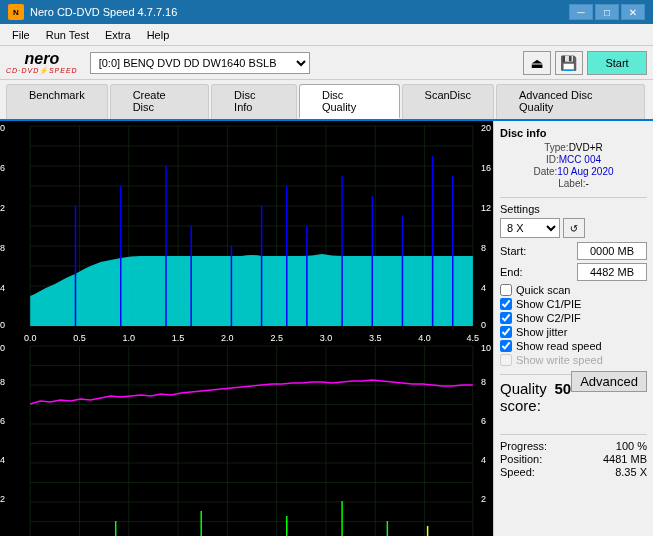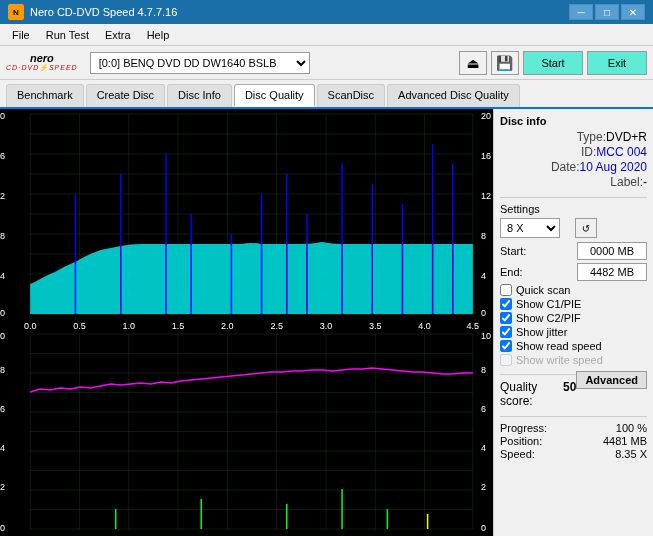--- a/index.html
+++ b/index.html
@@ -20,48 +20,48 @@
     
     .toolbar { background: #f0f0f0; border-bottom: 1px solid #ccc; display: flex; align-items: center; padding: 3px 6px; gap: 4px; height: 34px; }
     .logo-area { display: flex; flex-direction: column; align-items: center; margin-right: 8px; }
     .drive-select { display: flex; align-items: center; gap: 4px; flex: 1; }
     .drive-combo { border: 1px solid #999; background: white; padding: 2px 4px; font-size: 11px; height: 22px; width: 220px; }
     .toolbar-btn { border: 1px solid #999; background: #5eead4; padding: 2px 6px; font-size: 11px; height: 24px; cursor: pointer; min-width: 60px; }
     .toolbar-icon-btn { width: 28px; height: 24px; border: 1px solid #999; background: #f0f0f0; display: flex; align-items: center; justify-content: center; cursor: pointer; font-size: 14px; }
 
     
     .tabs { display: flex; background: #f0f0f0; border-bottom: 2px solid #0078d7; padding: 0 6px; padding-top: 4px; }
-    .tab { padding: 4px 10px; font-size: 11px; cursor: pointer; border: 1px solid #ccc; border-bottom: none; background: #e0e0e0; margin-right: 2px; border-radius: 3px 3px 0 0; }
+    .tab { padding: 4px 22px; font-size: 11px; cursor: pointer; border: 1px solid #ccc; border-bottom: none; background: #e0e0e0; margin-right: 2px; border-radius: 3px 3px 0 0; }
     .tab.active { background: white; border-color: #aaa; border-bottom: 2px solid white; color: #000; font-weight: normal; }
 
     
     .main-content { display: flex; height: calc(536px - 24px - 22px - 34px - 28px); }
     
     
     .chart-area { flex: 1; background: #000; position: relative; overflow: hidden; }
     
     
     .info-panel { width: 160px; background: #f0f0f0; border-left: 1px solid #ccc; padding: 6px; overflow-y: auto; }
     .info-section { margin-bottom: 8px; }
     .info-label { font-weight: bold; font-size: 11px; color: #000; margin-bottom: 3px; }
-    .info-row { display: flex; justify-content: flex-end; font-size: 12px; margin-bottom: 1px; }
+    .info-row { display: flex; justify-content: center; font-size: 10px; margin-bottom: 1px; }
     .info-key { color: #444; }
     .info-val { color: #000; font-weight: normal; }
     .info-val.blue { color: #0000cc; }
     .settings-label { font-weight: normal; margin-bottom: 3px; font-size: 11px; }
-    .speed-row { display: flex; align-items: center; gap: 15px; margin-bottom: 4px; }
+    .speed-row { display: flex; align-items: center; gap: 3px; margin-bottom: 4px; }
     .speed-select { border: 1px solid #999; background: white; font-size: 11px; height: 20px; padding: 0 2px; width: 60px; }
     .refresh-btn { width: 22px; height: 20px; border: 1px solid #999; background: #f0f0f0; font-size: 10px; cursor: pointer; display: flex; align-items: center; justify-content: center; }
     .mb-row { display: flex; justify-content: space-between; align-items: center; margin-bottom: 3px; gap: 24px; }
     .mb-input { border: 1px solid #999; background: white; font-size: 11px; height: 18px; padding: 0 2px; width: 70px; text-align: center; }
     .checkbox-row { display: flex; align-items: center; gap: 4px; margin-bottom: 2px; font-size: 11px; }
     .checkbox-row input { width: 12px; height: 12px; }
-    .advanced-btn { background: #e0e0e0; border: 1px solid #999; padding: 2px 8px; font-size: 11px; cursor: pointer; float: right; margin-top: 2px; font-weight: bold; }
+    .advanced-btn { background: #e0e0e0; border: 1px solid #999; padding: 2px 8px; font-size: 13px; cursor: pointer; float: right; margin-top: 2px; }
     .divider { border-top: 1px solid #ccc; margin: 5px 0; }
-    .quality-row { display: flex; justify-content: space-between; font-size: 12px; margin-bottom: 8px; }
+    .quality-row { display: flex; justify-content: space-between; font-size: 15px; margin-bottom: 20px; }
     .quality-val { font-weight: bold; color: #000; }
     .progress-row { display: flex; justify-content: space-between; font-size: 11px; margin-bottom: 1px; align-items: center; }
   </style>
 </head>
 <body>
 
 <div class="title-bar">
   <div class="title-bar-left">
     <div class="title-bar-icon">N</div>
     <span>Nero CD-DVD Speed 4.7.7.16</span>
@@ -75,32 +75,31 @@
 
 <div class="menu-bar">
   <span class="menu-item">File</span>
   <span class="menu-item">Run Test</span>
   <span class="menu-item">Extra</span>
   <span class="menu-item">Help</span>
 </div>
 
 <div class="toolbar">
   <div class="logo-area">
-    <div style="font-size:11px;font-weight:bold;font-style:italic;line-height:1;">nero</div>
+    <div style="font-size:16px;font-weight:bold;font-style:italic;line-height:1;">nero</div>
     <div style="font-size:7px;color:#c00;font-style:italic;letter-spacing:1px;">CD·DVD⚡SPEED</div>
   </div>
   <div class="drive-select">
     <select class="drive-combo">
       <option>[0:0]  BENQ DVD DD DW1640 BSLB</option>
     </select>
   </div>
   <div class="toolbar-icon-btn" title="Eject">⏏</div>
   <div class="toolbar-icon-btn" title="Save">💾</div>
   <button class="toolbar-btn">Start</button>
-  <button class="toolbar-btn">Exit</button>
 </div>
 
 <div class="tabs">
   <div class="tab">Benchmark</div>
   <div class="tab">Create Disc</div>
   <div class="tab">Disc Info</div>
   <div class="tab active">Disc Quality</div>
   <div class="tab">ScanDisc</div>
   <div class="tab">Advanced Disc Quality</div>
 </div>

